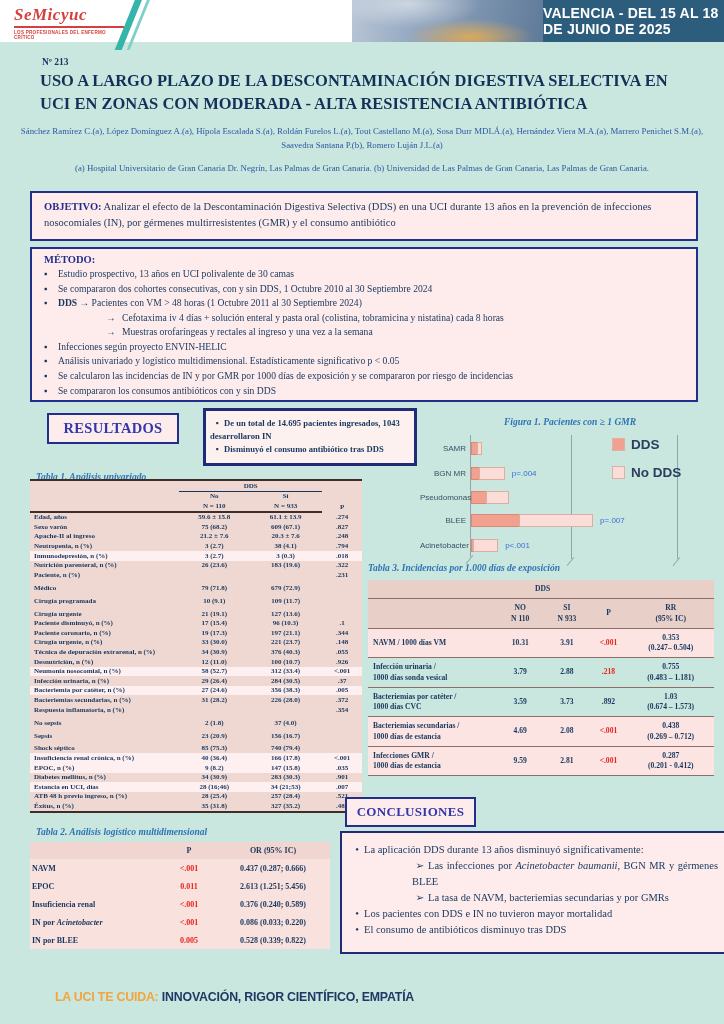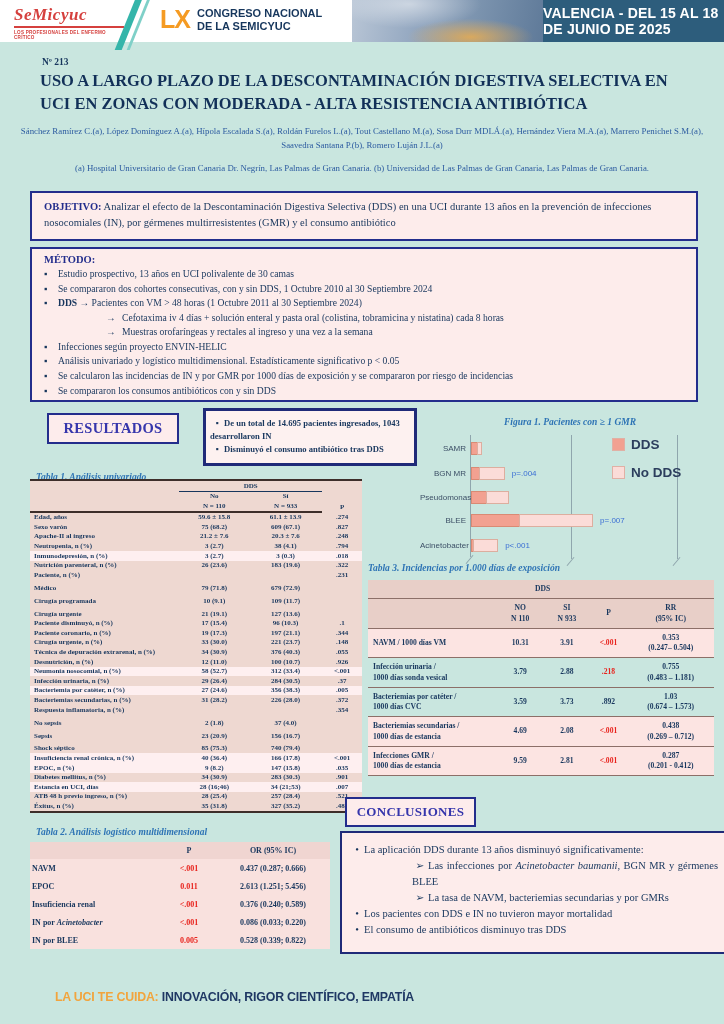--- a/index.html
+++ b/index.html
@@ -133,27 +133,20 @@
 
 <div class="poster">
 
   <header class="topbar">
     <div class="logo">
       <div class="logo-script">SeMicyuc</div>
       <div class="logo-sub">LOS PROFESIONALES DEL ENFERMO CRÍTICO</div>
     </div>
     <div class="stripe"></div>
     <div class="stripe2"></div>
-    <div class="congress">
-      <span class="lx">LX</span>
-      <span class="congress-name">
-        <span>CONGRESO NACIONAL</span><br>
-        <span>DE LA SEMICYUC</span>
-      </span>
-    </div>
     <div class="city-photo"></div>
     <div class="banner">VALENCIA - DEL 15 AL 18 DE JUNIO DE 2025</div>
   </header>
 
   <div class="poster-number">Nº 213</div>
   <h1 class="poster-title">USO A LARGO PLAZO DE LA DESCONTAMINACIÓN DIGESTIVA SELECTIVA EN UCI EN ZONAS CON MODERADA - ALTA RESISTENCIA ANTIBIÓTICA</h1>
   <p class="authors">Sánchez Ramírez C.(a), López Domínguez A.(a), Hípola Escalada S.(a), Roldán Furelos L.(a), Tout Castellano M.(a), Sosa Durr MDLÁ.(a), Hernández Viera M.A.(a), Marrero Penichet S.M.(a), Saavedra Santana P.(b), Romero Luján J.L.(a)</p>
   <p class="affiliations">(a) Hospital Universitario de Gran Canaria Dr. Negrín, Las Palmas de Gran Canaria. (b) Universidad de Las Palmas de Gran Canaria, Las Palmas de Gran Canaria.</p>
 
   <section class="pinkbox objetivo">

